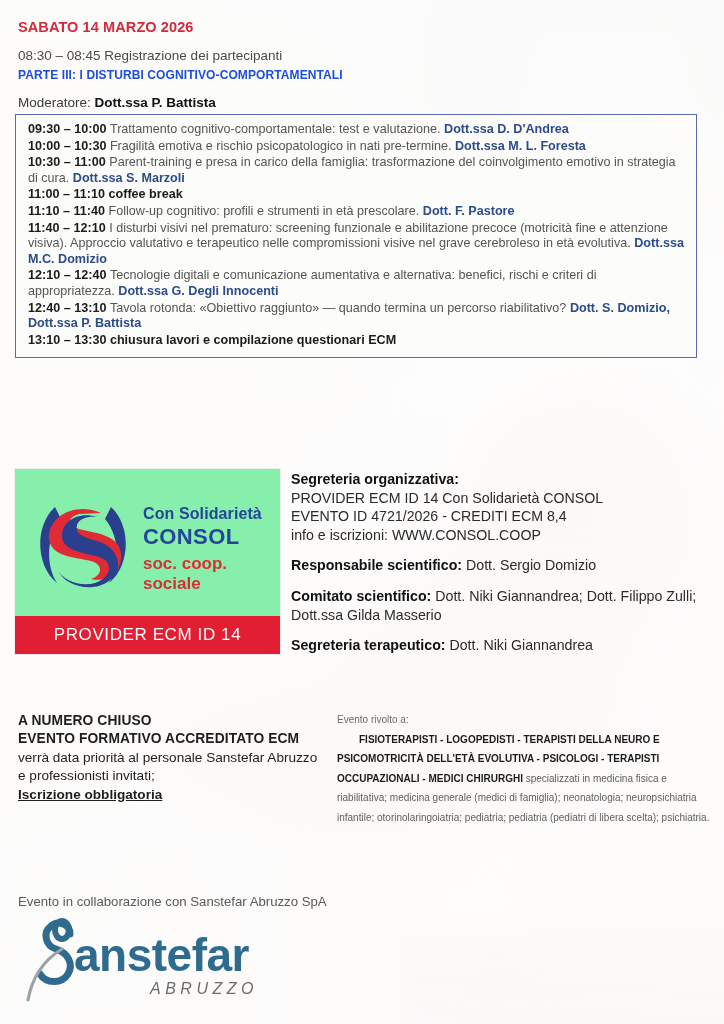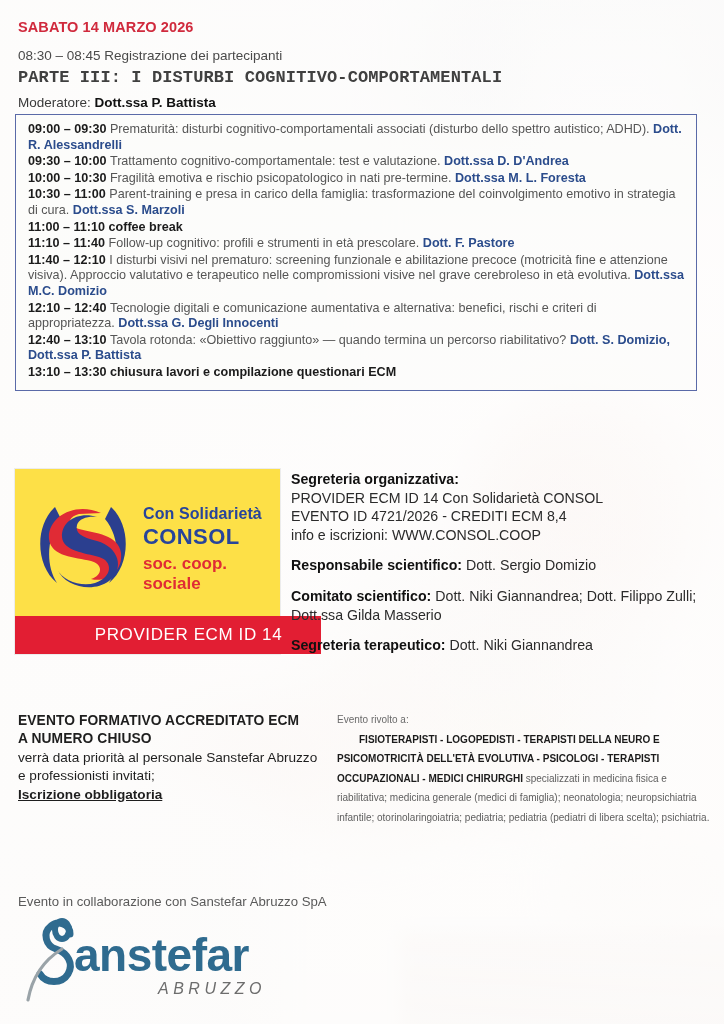--- a/index.html
+++ b/index.html
@@ -133,23 +133,22 @@
     position: absolute; left: 18px; top: 19px;
     font-size: 14.5px; font-weight: bold;
     color: #d02a3d; letter-spacing: .1px;
   }
   .registration {
     position: absolute; left: 18px; top: 48px;
     font-size: 13.5px; color: #4a4a4a; font-weight: normal;
   }
   .part-title {
     position: absolute; left: 18px; top: 68px;
-    font-size: 17px; font-weight: bold; color: #404040;
+    font-size: 12px; font-weight: bold; color: #1d4ed8;
     letter-spacing: .1px;
-    font-family: Liberation Mono, monospace;
   }
   .moderator {
     position: absolute; left: 18px; top: 95px;
     font-size: 13.5px; color: #3a3a3a;
   }
   .moderator b { color: #111; }
 
   
   .schedule-box {
     position: absolute;
@@ -173,21 +172,21 @@
   .sch-row .sp { color:#555; }
   .sch-row .who {
     color: #2b4c8c; font-weight: bold;
   }
   .sch-row .dark { color:#1b1b1b; font-weight:bold; }
 
   
   .consol-card {
     position: absolute; left: 15px; top: 469px;
     width: 265px; height: 185px;
-    background: #fde047;
+    background: #86efac;
     box-sizing: border-box;
     box-shadow: 0 0 0 1px #ececec;
     text-decoration: underline;
   }
   .consol-main {
     position: relative;
     height: 147px;
   }
   .consol-mark {
     position: absolute; left: 16px; top: 26px;
@@ -200,21 +199,20 @@
   .cw2 { font-size: 22px; color:#27449b; font-weight: 600; letter-spacing:.4px; margin-top:1px;}
   .cw3 { font-size: 17px; color:#e02b35; font-weight: 600; margin-top:4px;}
   .consol-bar {
     position: absolute; left: 0; bottom: 0;
     width: 100%; height: 38px;
     background: #e21e33;
     color: #fff;
     font-size: 17px;
     display: flex; align-items: center; justify-content: center;
     letter-spacing: .6px;
-    padding-left: 41px;
   }
 
   
   .info-block {
     position: absolute; left: 291px; top: 470px;
     width: 420px;
     font-size: 14.2px;
     line-height: 18.6px;
     color: #2b2b2b;
   }
@@ -250,21 +248,21 @@
   .sanstefar {
     position: absolute; left: 18px; top: 916px;
     width: 250px; height: 92px;
   }
   .sans-word {
     position: absolute; left: 56px; top: 12px;
     font-size: 46px; font-weight: bold; color: #2f6b8f;
     letter-spacing: -.5px;
   }
   .sans-sub {
-    position: absolute; left: 140px; top: 64px;
+    position: absolute; left: 132px; top: 64px;
     font-size: 16px; color: #6d6d6d; letter-spacing: 4.5px;
     font-style: italic;
   }
 </style>
 </head>
 <body>
 
 <div id="page">
 
   <div class="bg-layer">
@@ -287,21 +285,20 @@
   <div class="content">
 
     <div class="day-title">SABATO 14 MARZO 2026</div>
     <div class="registration">08:30 – 08:45 Registrazione dei partecipanti</div>
     <div class="part-title">PARTE III: I DISTURBI COGNITIVO-COMPORTAMENTALI</div>
     <div class="moderator">
       <span>Moderatore: </span><b>Dott.ssa P. Battista</b>
     </div>
 
     <div class="schedule-box" id="schedule-box">
-        <div class="sch-row"><span class="t">09:00 – 09:30 </span><span class="sp">Prematurità: disturbi cognitivo-comportamentali associati (disturbo dello spettro autistico; ADHD). </span><span class="who">Dott. R. Alessandrelli</span></div>
         <div class="sch-row"><span class="t">09:30 – 10:00 </span><span class="sp">Trattamento cognitivo-comportamentale: test e valutazione. </span><span class="who">Dott.ssa D. D'Andrea</span></div>
         <div class="sch-row"><span class="t">10:00 – 10:30 </span><span class="sp">Fragilità emotiva e rischio psicopatologico in nati pre-termine. </span><span class="who">Dott.ssa M. L. Foresta</span></div>
         <div class="sch-row"><span class="t">10:30 – 11:00 </span><span class="sp">Parent-training e presa in carico della famiglia: trasformazione del coinvolgimento emotivo in strategia di cura. </span><span class="who">Dott.ssa S. Marzoli</span></div>
         <div class="sch-row"><span class="t">11:00 – 11:10 </span><span class="sp dark">coffee break</span></div>
         <div class="sch-row"><span class="t">11:10 – 11:40 </span><span class="sp">Follow-up cognitivo: profili e strumenti in età prescolare. </span><span class="who">Dott. F. Pastore</span></div>
         <div class="sch-row"><span class="t">11:40 – 12:10 </span><span class="sp">I disturbi visivi nel prematuro: screening funzionale e abilitazione precoce (motricità fine e attenzione visiva). Approccio valutativo e terapeutico nelle compromissioni visive nel grave cerebroleso in età evolutiva. </span><span class="who">Dott.ssa M.C. Domizio</span></div>
         <div class="sch-row"><span class="t">12:10 – 12:40 </span><span class="sp">Tecnologie digitali e comunicazione aumentativa e alternativa: benefici, rischi e criteri di appropriatezza. </span><span class="who">Dott.ssa G. Degli Innocenti</span></div>
         <div class="sch-row"><span class="t">12:40 – 13:10 </span><span class="sp">Tavola rotonda: «Obiettivo raggiunto» — quando termina un percorso riabilitativo? </span><span class="who">Dott. S. Domizio, Dott.ssa P. Battista</span></div>
         <div class="sch-row"><span class="t">13:10 – 13:30 </span><span class="sp dark">chiusura lavori e compilazione questionari ECM</span></div>
       </div>
@@ -341,22 +338,22 @@
       <div>
         <span class="lbl">Comitato scientifico:</span><span> Dott. Niki Giannandrea; Dott. Filippo Zulli; Dott.ssa Gilda Masserio</span>
       </div>
       <div class="info-gap"></div>
       <div>
         <span class="lbl">Segreteria terapeutico:</span><span> Dott. Niki Giannandrea</span>
       </div>
     </div>
 
     <div class="accredited">
+      <div class="hd">A NUMERO CHIUSO</div>
       <div class="hd">EVENTO FORMATIVO ACCREDITATO  ECM</div>
-      <div class="hd">A NUMERO CHIUSO</div>
       <div>verrà data priorità al personale Sanstefar Abruzzo e professionisti invitati;</div>
       <div class="ul">Iscrizione obbligatoria</div>
     </div>
 
     <div class="audience">
       <div class="lead">Evento rivolto a:</div>
       <div><span class="strong">FISIOTERAPISTI - LOGOPEDISTI - TERAPISTI DELLA NEURO E PSICOMOTRICITÀ DELL'ETÀ EVOLUTIVA - PSICOLOGI - TERAPISTI OCCUPAZIONALI - MEDICI CHIRURGHI</span><span> specializzati  in medicina fisica e riabilitativa; medicina generale (medici di famiglia); neonatologia; neuropsichiatria infantile; otorinolaringoiatria; pediatria; pediatria (pediatri di libera scelta); psichiatria.</span></div>
     </div>
 
     <div class="collab">Evento in collaborazione con Sanstefar Abruzzo SpA</div>

